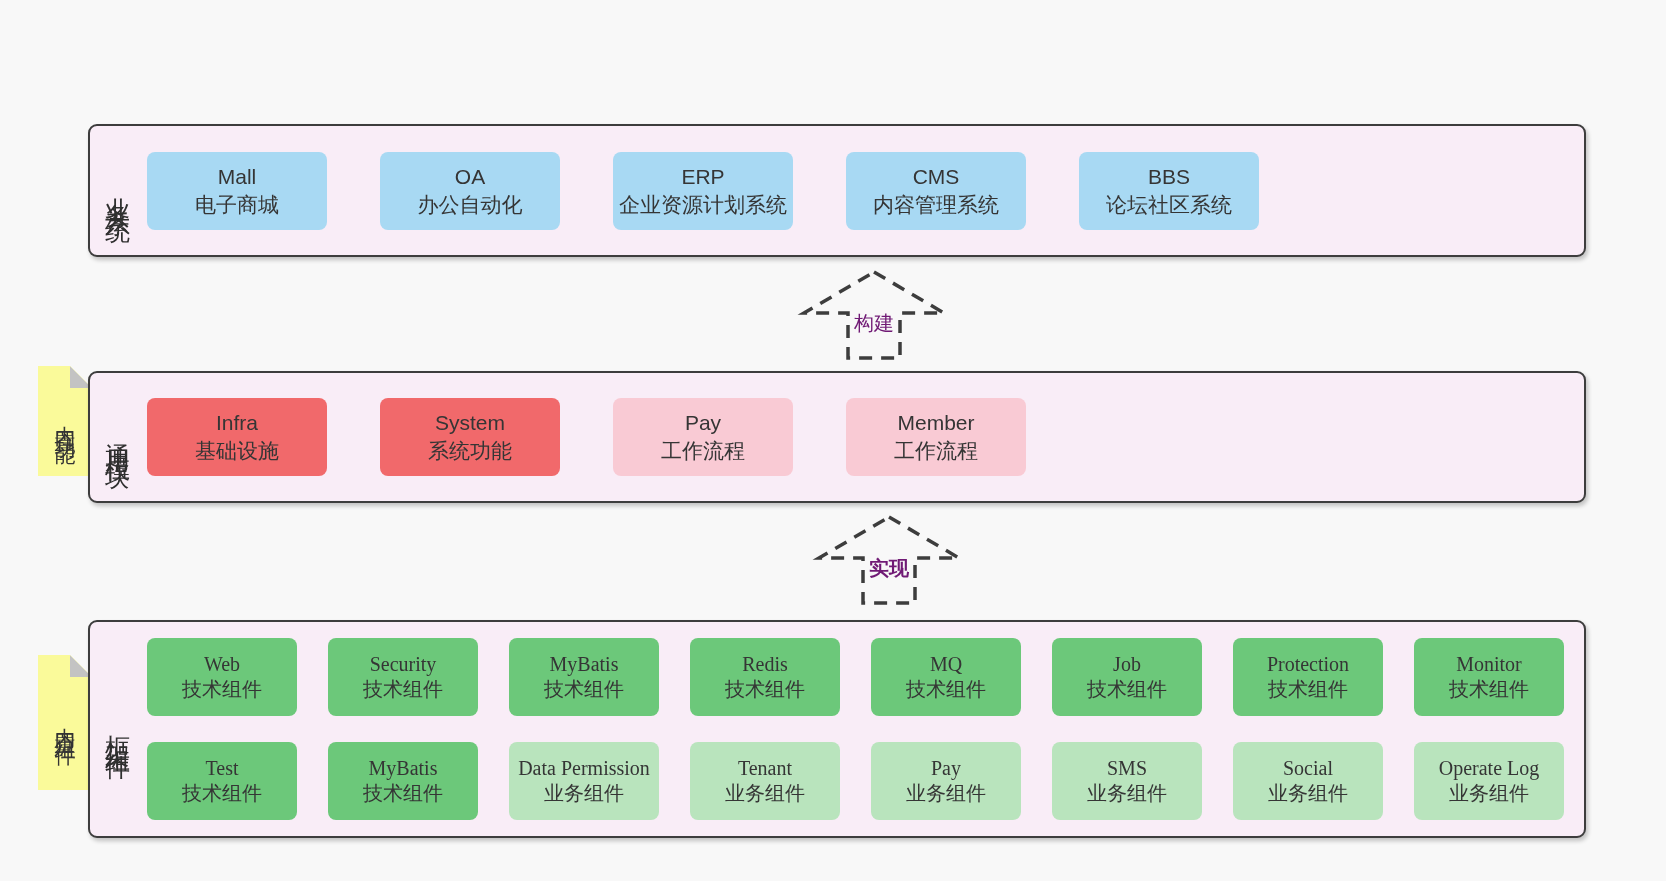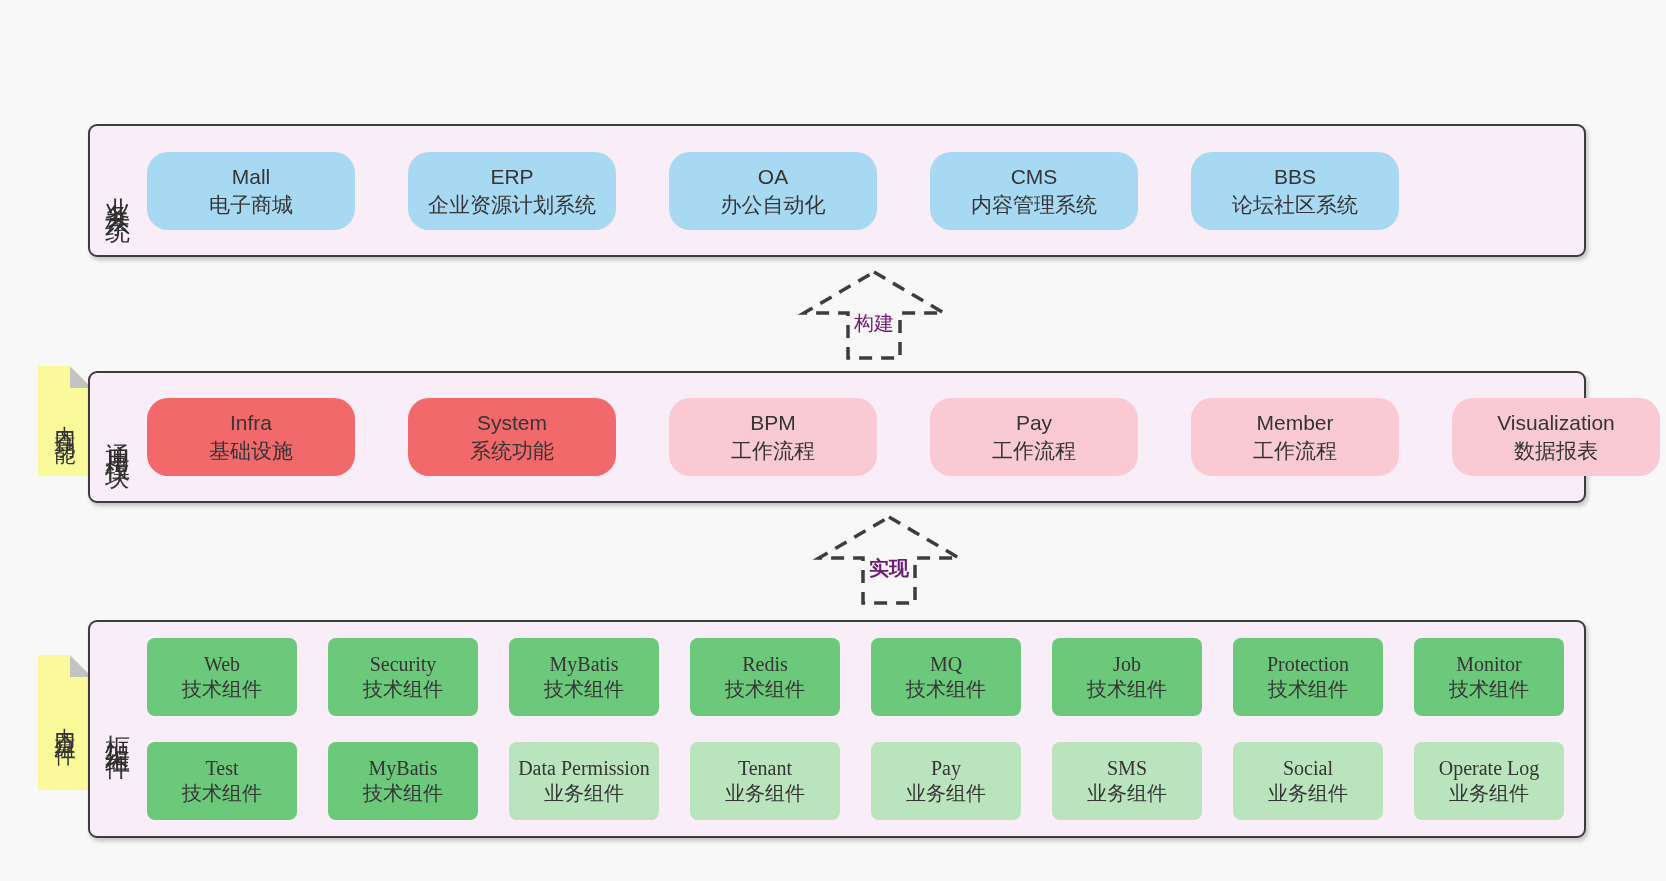--- a/index.html
+++ b/index.html
@@ -32,21 +32,21 @@
     gap:26px; padding-right:24px;
   }
   .row6 { display:flex; gap:53px; }
   .row8 { display:flex; gap:31px; }
 
   .box {
     height:78px; border-radius:8px;
     display:flex; flex-direction:column; align-items:center; justify-content:center;
     text-align:center; color:#353535;
   }
-  .w192 { width:208px;border-radius:21px; }
+  .w192 { width:180px; }
   .w150 { width:150px;font-family:Liberation Serif, serif; }
   .box .t, .box .s { font-size:21px; line-height:1.32; }
   .w150 .t, .w150 .s { font-size:20px; line-height:1.25; }
 
   .blue   { background:#a8d9f3; }
   .red    { background:#f1696b; }
   .pink   { background:#f9cad4; }
   .gdark  { background:#6cc87a; }
   .glight { background:#b9e4bd; }
 
@@ -88,26 +88,26 @@
 
 <div class="panel" id="panel-business">
   <div class="panel-label">业务系统</div>
   <div class="rows">
     <div class="row6">
       <div class="box w192 blue">
         <div class="t">Mall</div>
         <div class="s">电子商城</div>
       </div>
       <div class="box w192 blue">
+        <div class="t">OA</div>
+        <div class="s">办公自动化</div>
+      </div>
+      <div class="box w192 blue">
         <div class="t">ERP</div>
         <div class="s">企业资源计划系统</div>
-      </div>
-      <div class="box w192 blue">
-        <div class="t">OA</div>
-        <div class="s">办公自动化</div>
       </div>
       <div class="box w192 blue">
         <div class="t">CMS</div>
         <div class="s">内容管理系统</div>
       </div>
       <div class="box w192 blue">
         <div class="t">BBS</div>
         <div class="s">论坛社区系统</div>
       </div>
     </div>
@@ -132,34 +132,26 @@
     <div class="row6">
       <div class="box w192 red">
         <div class="t">Infra</div>
         <div class="s">基础设施</div>
       </div>
       <div class="box w192 red">
         <div class="t">System</div>
         <div class="s">系统功能</div>
       </div>
       <div class="box w192 pink">
-        <div class="t">BPM</div>
-        <div class="s">工作流程</div>
-      </div>
-      <div class="box w192 pink">
         <div class="t">Pay</div>
         <div class="s">工作流程</div>
       </div>
       <div class="box w192 pink">
         <div class="t">Member</div>
         <div class="s">工作流程</div>
-      </div>
-      <div class="box w192 pink">
-        <div class="t">Visualization</div>
-        <div class="s">数据报表</div>
       </div>
     </div>
   </div>
 </div>
 
 <div class="arrow" id="arrow-implement">
   <svg viewBox="0 0 160 92">
     <polygon points="80,3 150,44 106,44 106,89 54,89 54,44 10,44" fill="#f8f8f8" stroke="#3d3d3d" stroke-width="3.5" stroke-dasharray="13 9" stroke-linejoin="miter"></polygon>
   </svg>
   <div class="arrow-label">实现</div>

